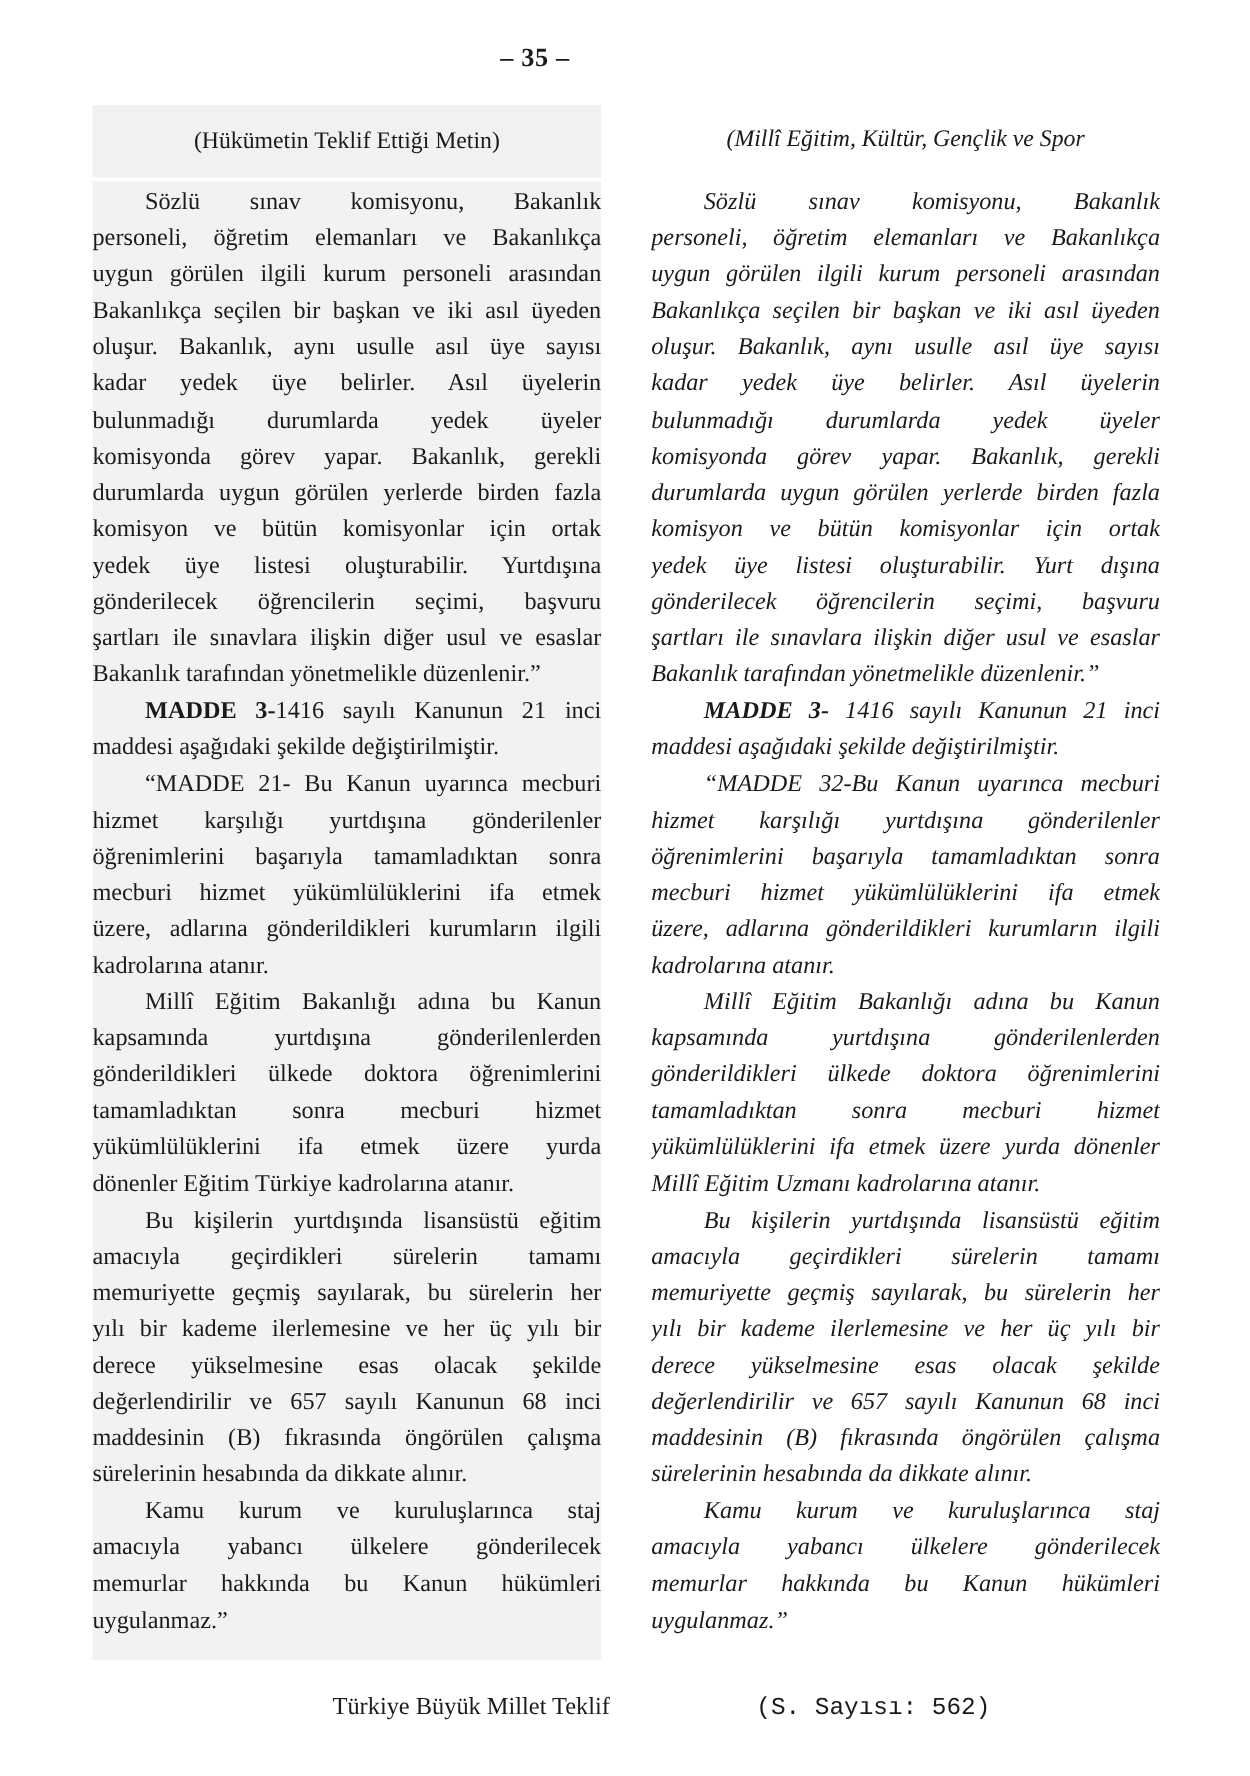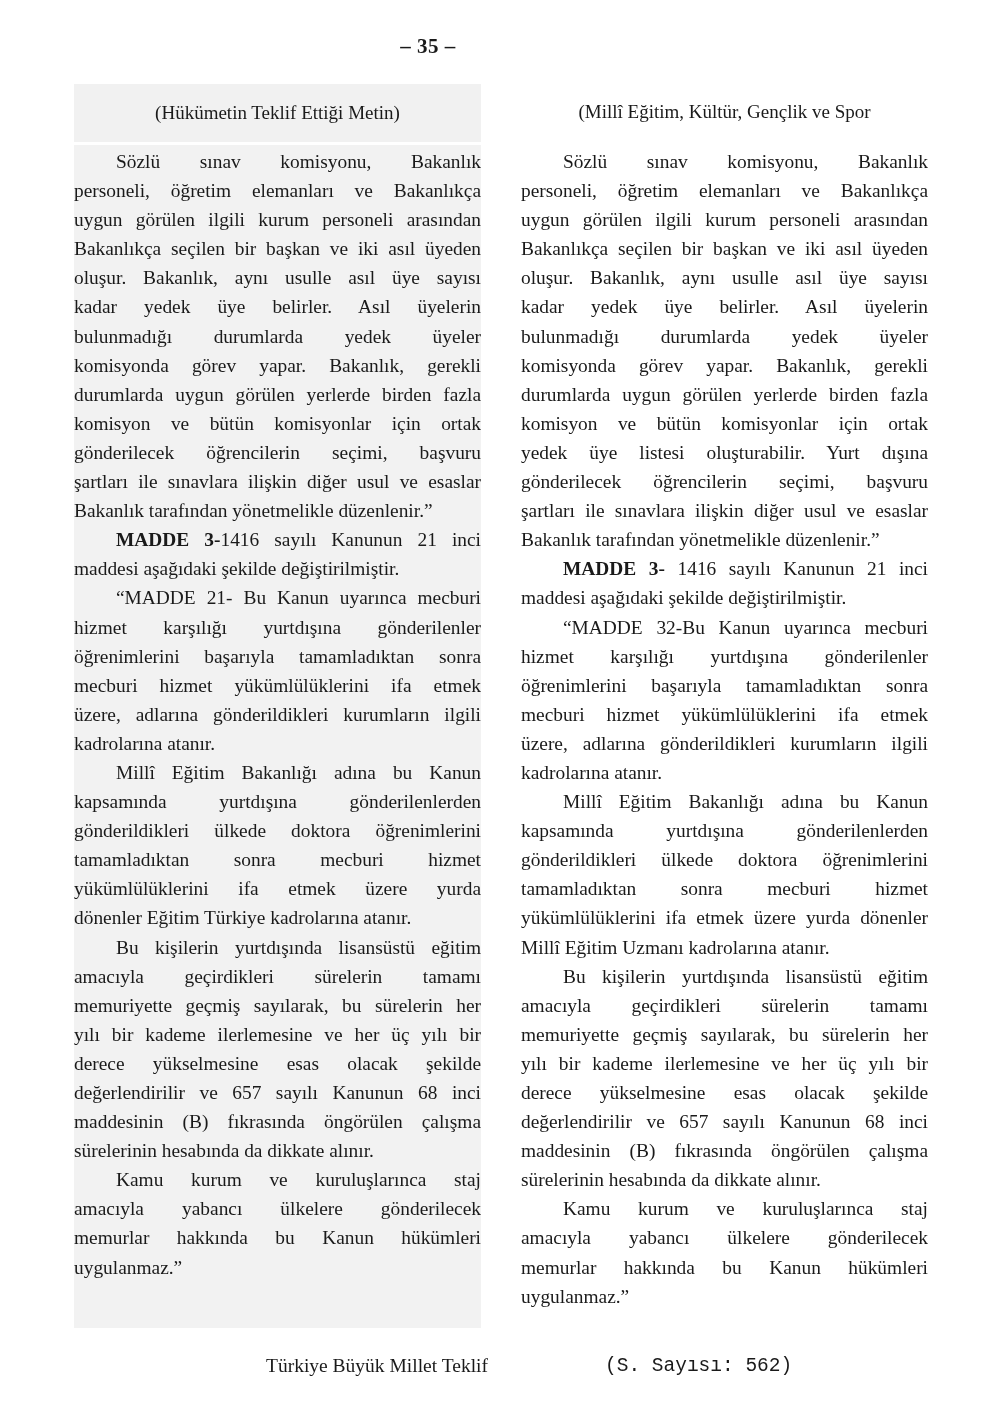--- a/index.html
+++ b/index.html
@@ -2,21 +2,21 @@
 <html><head>
 <meta charset="utf-8">
 <style>
   html, body { margin: 0; padding: 0; background: #ffffff; }
   body { width: 1000px; height: 1421px; position: relative; overflow: hidden;
          font-family: "Liberation Serif", "DejaVu Serif", serif; color: #1a1a1a; }
   .page-number { position: absolute; top: 34px; left: 0; width: 856px; text-align: center;
                  font-weight: bold; font-size: 21px; letter-spacing: 0.5px; }
   .col { position: absolute; top: 84px; width: 407px; }
   .col-left { left: 74px; }
-  .col-right { left: 521px; }
+  .col-right { left: 521px; font-style: italic; }
   .left-head-box { position: absolute; left: 74px; top: 84px; width: 407px; height: 58px; background: #f1f1f1; }
   .left-body-box { position: absolute; left: 74px; top: 145px; width: 407px; height: 1183px; background: #f2f2f2; }
   .col-header { height: 56px; display: flex; flex-direction: column; justify-content: center; align-items: center;
                 font-size: 19px; line-height: 25px; text-align: center; }
   .col-right .col-header { height: 58px; margin-top: -2px; }
   .body { margin-top: 7px; }
   .line { font-size: 19.4px; height: 29.1px; line-height: 29.1px; text-align: justify; text-align-last: justify;
           white-space: nowrap; overflow: hidden; }
   .line > span.txt { display: block; text-align: justify; text-align-last: justify; }
   .line.last > span.txt { text-align-last: left; }
@@ -63,20 +63,23 @@
       <div class="line">
         <span class="txt"><span>komisyonda görev yapar. Bakanlık, gerekli</span></span>
       </div>
       <div class="line">
         <span class="txt"><span>durumlarda uygun görülen yerlerde birden fazla</span></span>
       </div>
       <div class="line">
         <span class="txt"><span>komisyon ve bütün komisyonlar için ortak</span></span>
       </div>
       <div class="line">
+        <span class="txt"><span>yedek üye listesi oluşturabilir. Yurtdışına</span></span>
+      </div>
+      <div class="line">
         <span class="txt"><span>gönderilecek öğrencilerin seçimi, başvuru</span></span>
       </div>
       <div class="line">
         <span class="txt"><span>şartları ile sınavlara ilişkin diğer usul ve esaslar</span></span>
       </div>
       <div class="line last">
         <span class="txt"><span>Bakanlık tarafından yönetmelikle düzenlenir.”</span></span>
       </div>
       <div class="line indent">
         <span class="txt"><span class="bold">MADDE 3-</span><span>1416 sayılı Kanunun 21 inci</span></span>

